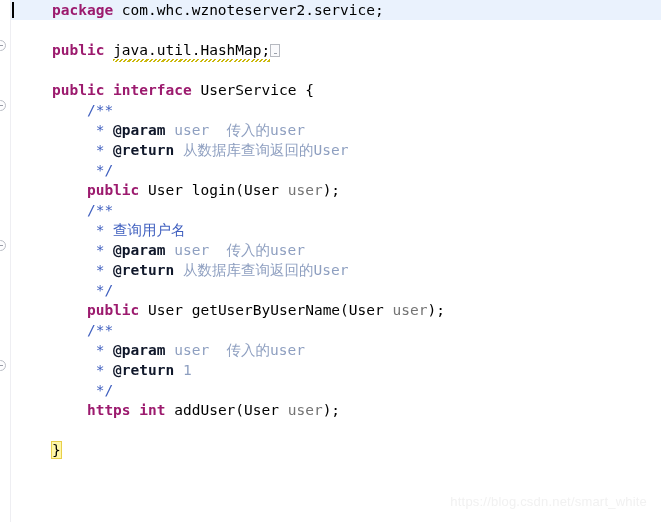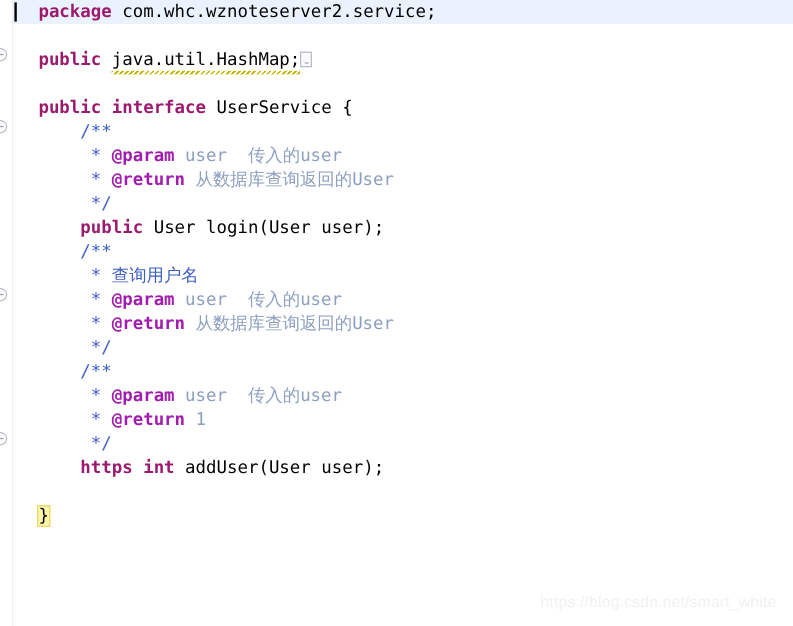--- a/index.html
+++ b/index.html
@@ -71,28 +71,29 @@
     width: 661px;
     height: 20px;
     background: #eaf2fd;
     z-index: 1;
   }
   .line > .txt {
     position: relative;
     z-index: 2;
     display: inline-block;
     padding-left: 20px;
+    margin-left: 20px;
   }
   
   .kw      { color: #9c1a6e; font-weight: bold; }
   .plain   { color: #000000; }
-  .param   { color: #000000; }
+  .param   { color: #737373; }
   .cmt     { color: #3f5fbf; }
   .cmt-cn  { color: #3f5fbf; }
-  .tag     { color: #a21caf; font-weight: bold; }
+  .tag     { color: #0f172a; font-weight: bold; }
   .tagdesc { color: #8e9fc0; }
   .brace-hl {
     background: #fff7a8;
     outline: 1px solid #e8cf4a;
   }
   
   .squiggle {
     position: relative;
     display: inline-block;
     text-align: right;
@@ -174,20 +175,21 @@
       <div class="line"><span class="txt"><span class="cmt">    /**</span></span></div>
       <div class="line"><span class="txt"><span class="cmt">     * </span><span class="tag">@param</span><span class="tagdesc"> user  传入的user</span></span></div>
       <div class="line"><span class="txt"><span class="cmt">     * </span><span class="tag">@return</span><span class="tagdesc"> 从数据库查询返回的User</span></span></div>
       <div class="line"><span class="txt"><span class="cmt">     */</span></span></div>
       <div class="line"><span class="txt"><span class="plain">    </span><span class="kw">public</span><span class="plain"> User login(User </span><span class="param">user</span><span class="plain">);</span></span></div>
       <div class="line"><span class="txt"><span class="cmt">    /**</span></span></div>
       <div class="line"><span class="txt"><span class="cmt">     * </span><span class="cmt-cn">查询用户名</span></span></div>
       <div class="line"><span class="txt"><span class="cmt">     * </span><span class="tag">@param</span><span class="tagdesc"> user  传入的user</span></span></div>
       <div class="line"><span class="txt"><span class="cmt">     * </span><span class="tag">@return</span><span class="tagdesc"> 从数据库查询返回的User</span></span></div>
       <div class="line"><span class="txt"><span class="cmt">     */</span></span></div>
+      <div class="line"><span class="txt"><span class="plain">    </span><span class="kw">public</span><span class="plain"> User getUserByUserName(User </span><span class="param">user</span><span class="plain">);</span></span></div>
       <div class="line"><span class="txt"><span class="cmt">    /**</span></span></div>
       <div class="line"><span class="txt"><span class="cmt">     * </span><span class="tag">@param</span><span class="tagdesc"> user  传入的user</span></span></div>
       <div class="line"><span class="txt"><span class="cmt">     * </span><span class="tag">@return</span><span class="tagdesc"> 1</span></span></div>
       <div class="line"><span class="txt"><span class="cmt">     */</span></span></div>
       <div class="line"><span class="txt"><span class="plain">    </span><span class="kw">https int</span><span class="plain"> addUser(User </span><span class="param">user</span><span class="plain">);</span></span></div>
       <div class="line"><span class="txt"><span class="plain"></span></span></div>
       <div class="line"><span class="txt"><span class="brace-hl">}</span></span></div>
     </div>
 
   <div id="caret"></div>

